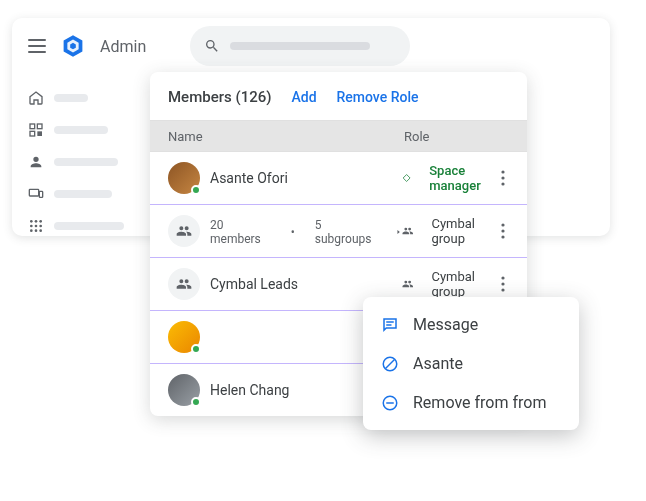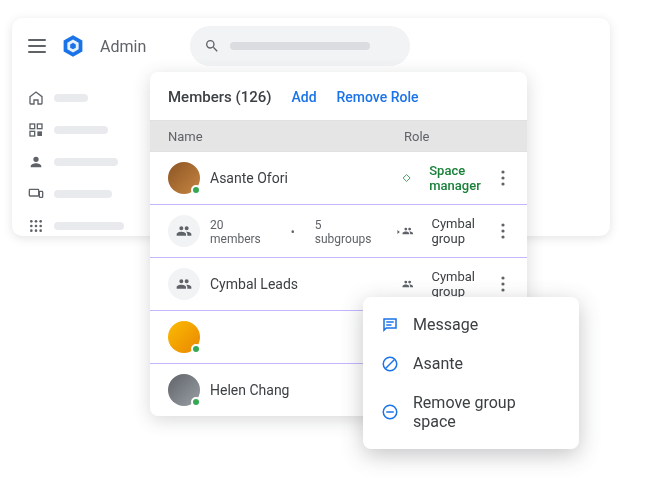--- a/index.html
+++ b/index.html
@@ -261,15 +261,15 @@
         <circle cx="12" cy="12" r="9" fill="none" stroke="#1a73e8" stroke-width="2"></circle>
         <line x1="6" y1="18" x2="18" y2="6" stroke="#1a73e8" stroke-width="2"></line>
       </svg>
     <span>Asante</span>
   </div>
   <div class="popup-item">
     <svg width="18" height="18" viewBox="0 0 24 24">
         <circle cx="12" cy="12" r="9" fill="none" stroke="#1a73e8" stroke-width="2"></circle>
         <line x1="7" y1="12" x2="17" y2="12" stroke="#1a73e8" stroke-width="2"></line>
       </svg>
-    <span>Remove group space</span>
+    <span>Remove from from</span>
   </div>
 </div>
 
 </body></html>

